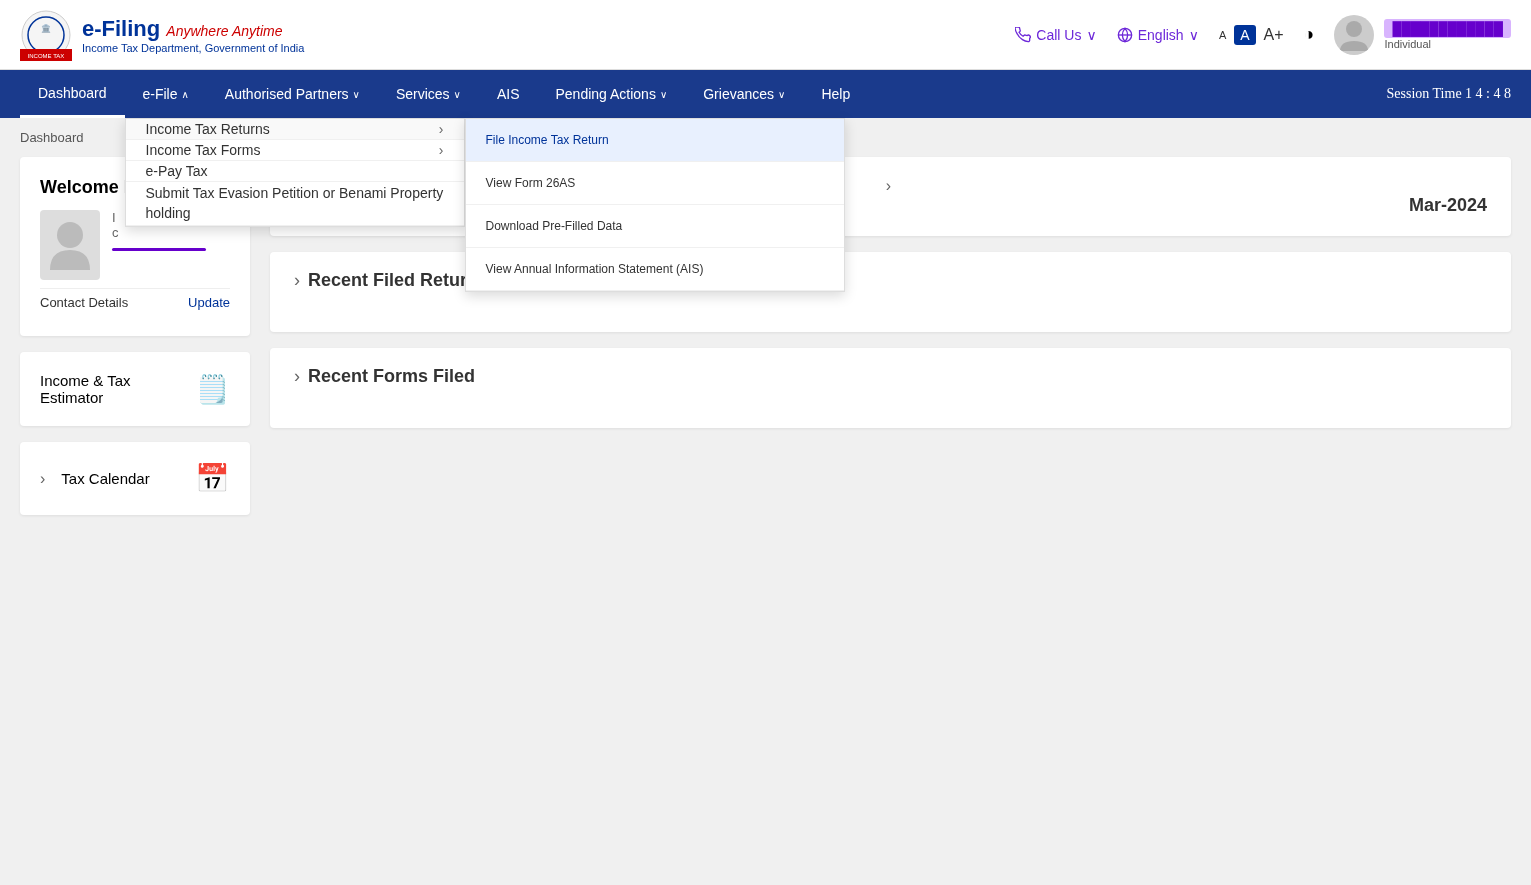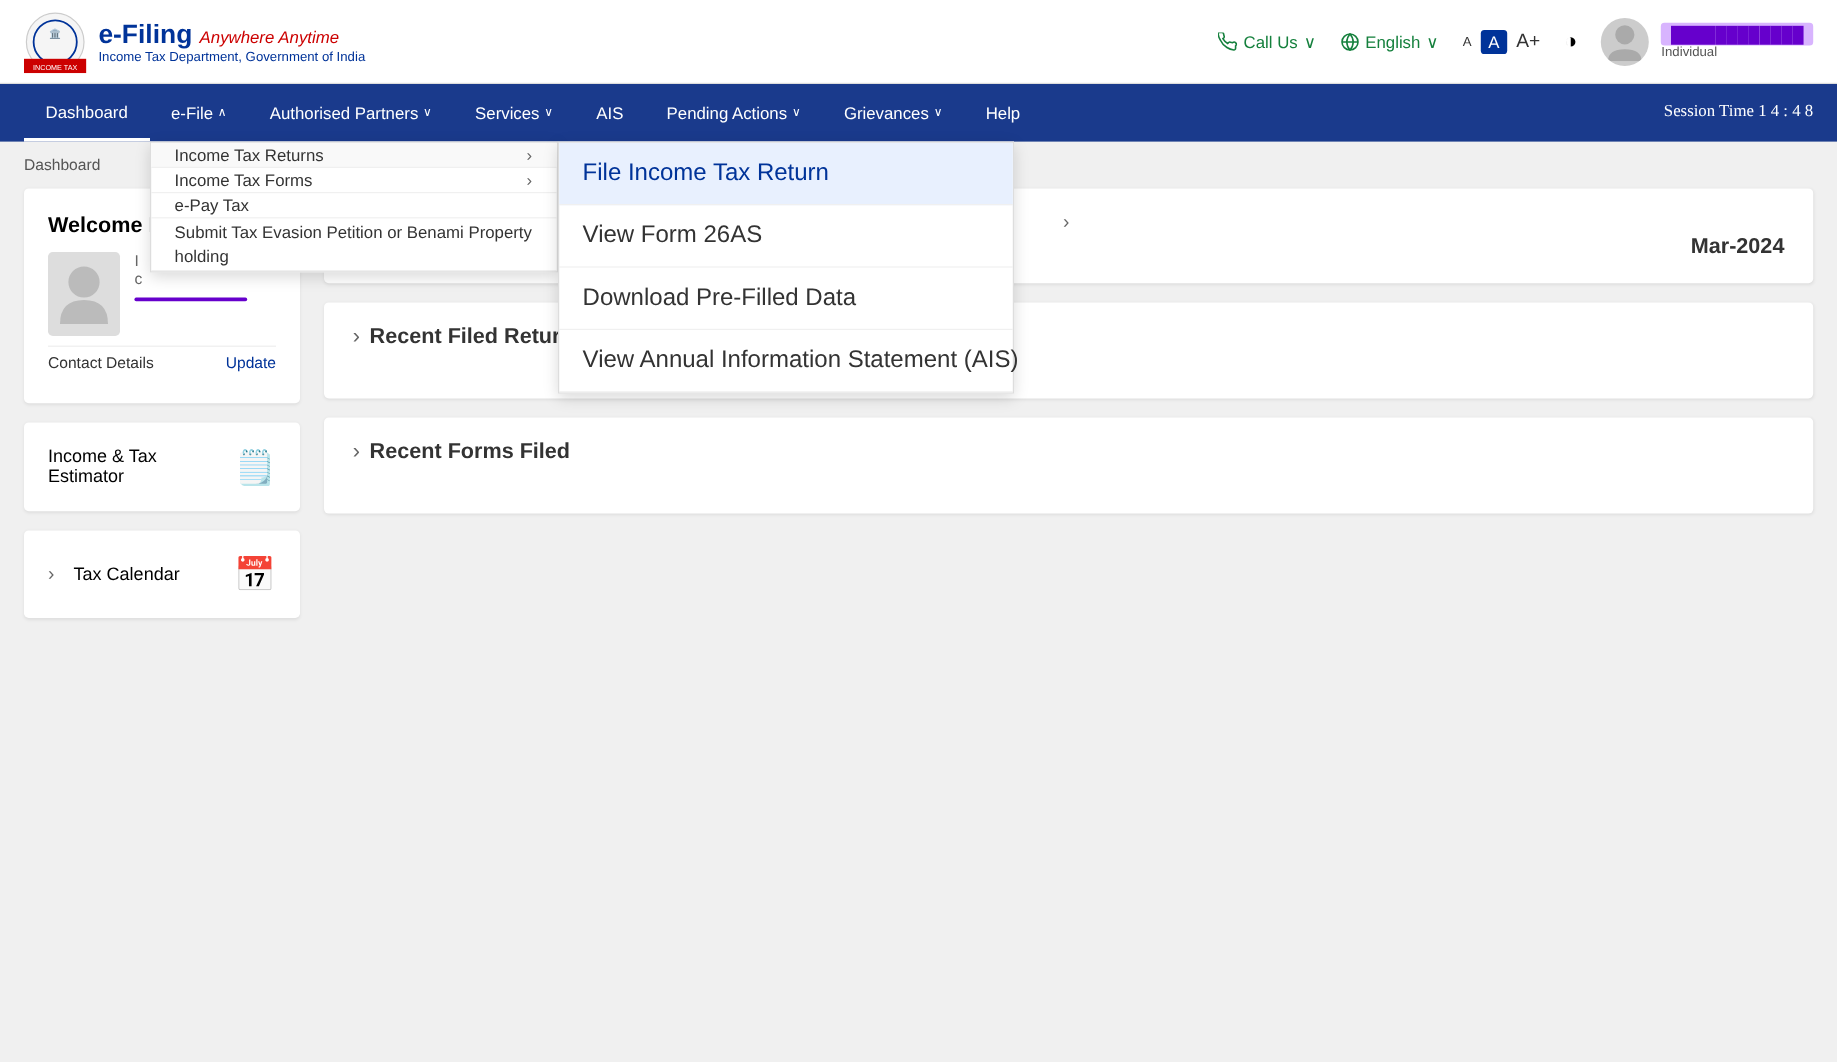--- a/index.html
+++ b/index.html
@@ -31,21 +31,21 @@
     .header-controls {
       display: flex;
       align-items: center;
       gap: 20px;
     }
     .header-btn {
       display: flex;
       align-items: flex-end;
       gap: 5px;
       cursor: pointer;
-      color: #15803d;
+      color: #6d28d9;
       font-size: 14px;
     }
     .header-btn svg { width: 16px; height: 16px; }
     .font-controls { display: flex; align-items: center; gap: 8px; }
     .font-btn { cursor: pointer; color: #333; font-size: 13px; }
     .font-btn-a { background: #003399; color: white; padding: 2px 6px; border-radius: 3px; font-size: 14px; }
     .contrast-btn { cursor: pointer; font-size: 18px; }
     .user-area { display: flex; align-items: center; gap: 10px; cursor: pointer; }
     .user-avatar {
       width: 40px; height: 40px; background: #ccc; border-radius: 50%;
@@ -180,21 +180,21 @@
       border: 1px solid #ddd;
       box-shadow: 0 4px 12px rgba(0,0,0,0.15);
       width: 380px;
       z-index: 1001;
     }
     .itr-submenu-item {
       padding: 14px 20px;
       display: flex;
       align-items: center;
       cursor: pointer;
-      font-size: 20px;
+      font-size: 12px;
       color: #333;
       border-bottom: 1px solid #f0f0f0;
     }
     .itr-submenu-item.active {
       background: #e8f0fe;
       color: #003399;
       font-weight: 500;
     }
 
     

